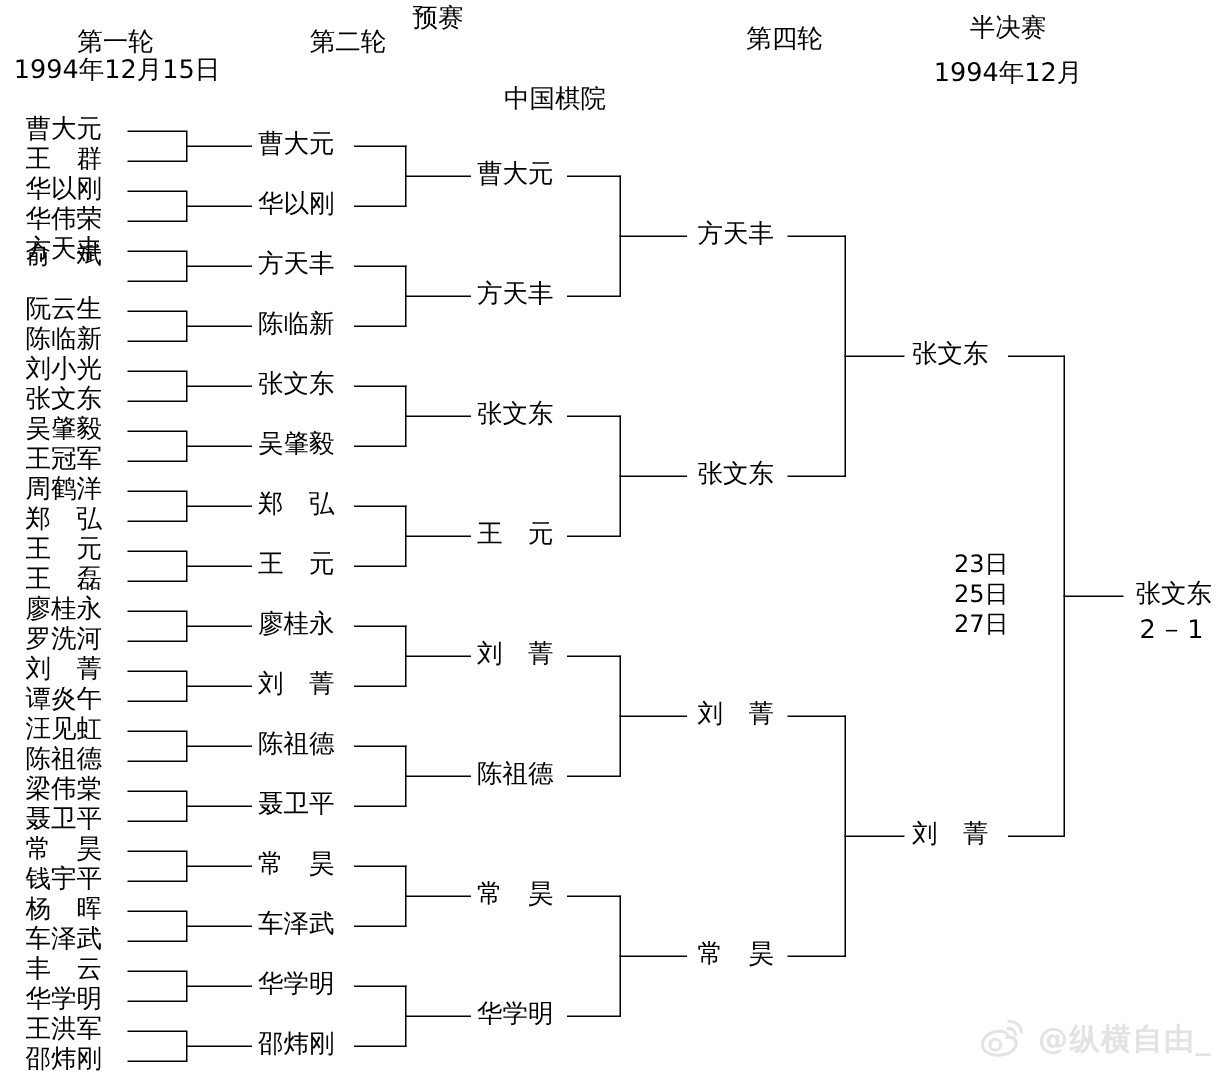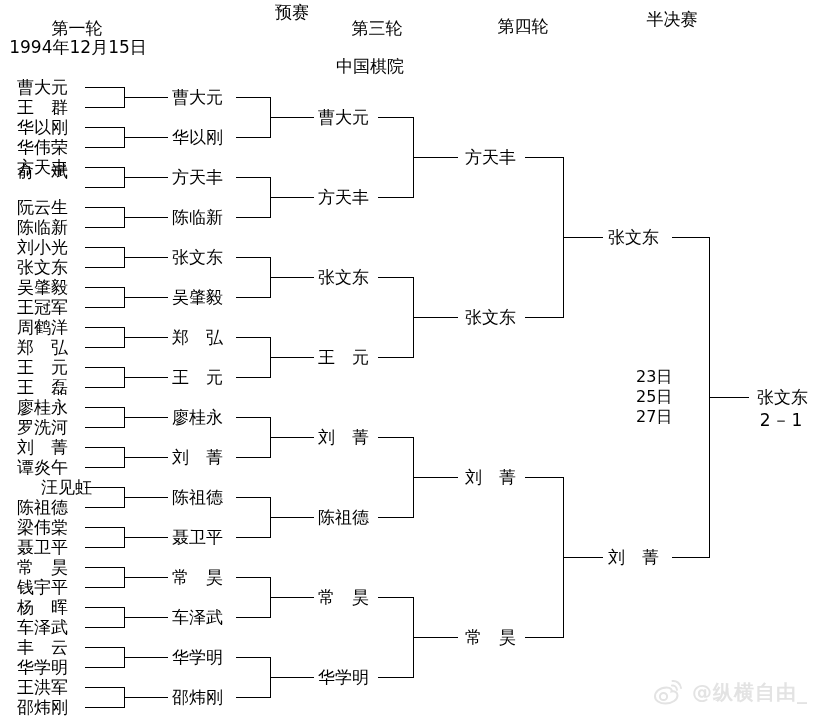--- a/index.html
+++ b/index.html
@@ -31,24 +31,25 @@
   .wm-text{font-size:20px;font-weight:bold;letter-spacing:1px;white-space:pre;margin-left:8px;}
 </style>
 </head>
 <body>
 
 <div class="stage">
 
   <div class="hdr" style="left:292px;top:3px;">预赛</div>
   <div class="hdr" style="left:77px;top:19px;">第一轮</div>
   <div class="hdr" style="left:78px;top:38px;">1994年12月15日</div>
-  <div class="hdr" style="left:377px;top:19px;">第三轮</div>
+  <div class="hdr" style="left:232px;top:19px;">第二轮</div>
   <div class="hdr" style="left:370px;top:57px;">中国棋院</div>
   <div class="hdr" style="left:523px;top:17px;">第四轮</div>
   <div class="hdr" style="left:672px;top:10px;">半决赛</div>
+  <div class="hdr" style="left:672px;top:40px;">1994年12月</div>
 
   <div id="lines">
       <div class="bl" style="left: 85px; top: 87px; width: 39px; height: 1px;"></div>
       <div class="bl" style="left: 85px; top: 107px; width: 39px; height: 1px;"></div>
       <div class="bl" style="left: 85px; top: 127px; width: 39px; height: 1px;"></div>
       <div class="bl" style="left: 85px; top: 147px; width: 39px; height: 1px;"></div>
       <div class="bl" style="left: 85px; top: 167px; width: 39px; height: 1px;"></div>
       <div class="bl" style="left: 85px; top: 187px; width: 39px; height: 1px;"></div>
       <div class="bl" style="left: 85px; top: 207px; width: 39px; height: 1px;"></div>
       <div class="bl" style="left: 85px; top: 227px; width: 39px; height: 1px;"></div>
@@ -183,21 +184,21 @@
       <div class="name" style="left: 17px; top: 287px;">吴肇毅</div>
       <div class="name" style="left: 17px; top: 307px;">王冠军</div>
       <div class="name" style="left: 17px; top: 327px;">周鹤洋</div>
       <div class="name" style="left: 17px; top: 347px;">郑　弘</div>
       <div class="name" style="left: 17px; top: 367px;">王　元</div>
       <div class="name" style="left: 17px; top: 387px;">王　磊</div>
       <div class="name" style="left: 17px; top: 407px;">廖桂永</div>
       <div class="name" style="left: 17px; top: 427px;">罗洗河</div>
       <div class="name" style="left: 17px; top: 447px;">刘　菁</div>
       <div class="name" style="left: 17px; top: 467px;">谭炎午</div>
-      <div class="name" style="left: 17px; top: 487px; margin-left: 24px;">汪见虹</div>
+      <div class="name" style="left: 17px; top: 487px;">汪见虹</div>
       <div class="name" style="left: 17px; top: 507px;">陈祖德</div>
       <div class="name" style="left: 17px; top: 527px;">梁伟棠</div>
       <div class="name" style="left: 17px; top: 547px;">聂卫平</div>
       <div class="name" style="left: 17px; top: 567px;">常　昊</div>
       <div class="name" style="left: 17px; top: 587px;">钱宇平</div>
       <div class="name" style="left: 17px; top: 607px;">杨　晖</div>
       <div class="name" style="left: 17px; top: 627px;">车泽武</div>
       <div class="name" style="left: 17px; top: 647px;">丰　云</div>
       <div class="name" style="left: 17px; top: 667px;">华学明</div>
       <div class="name" style="left: 17px; top: 687px;">王洪军</div>

